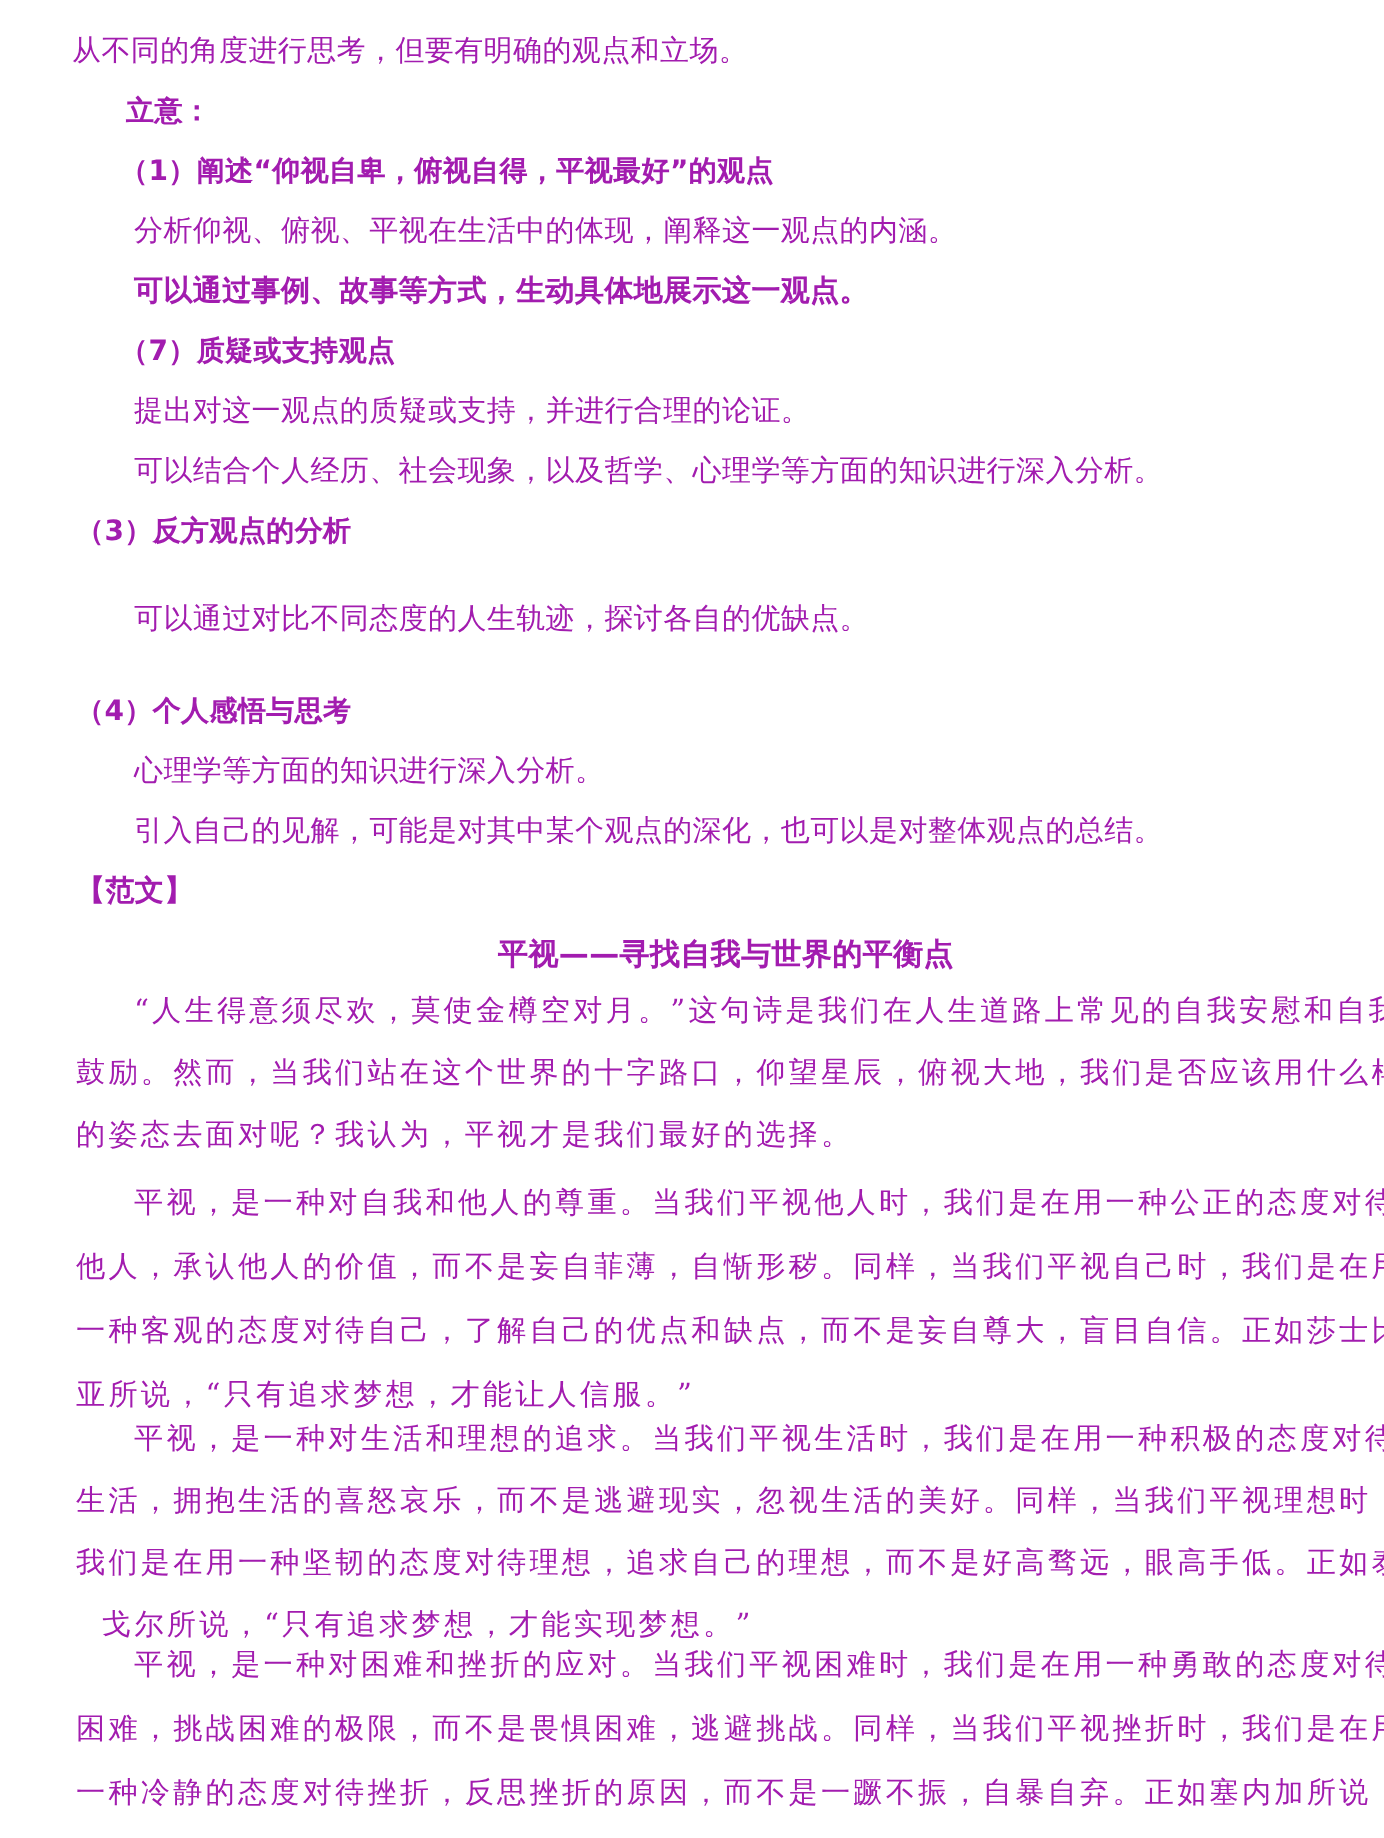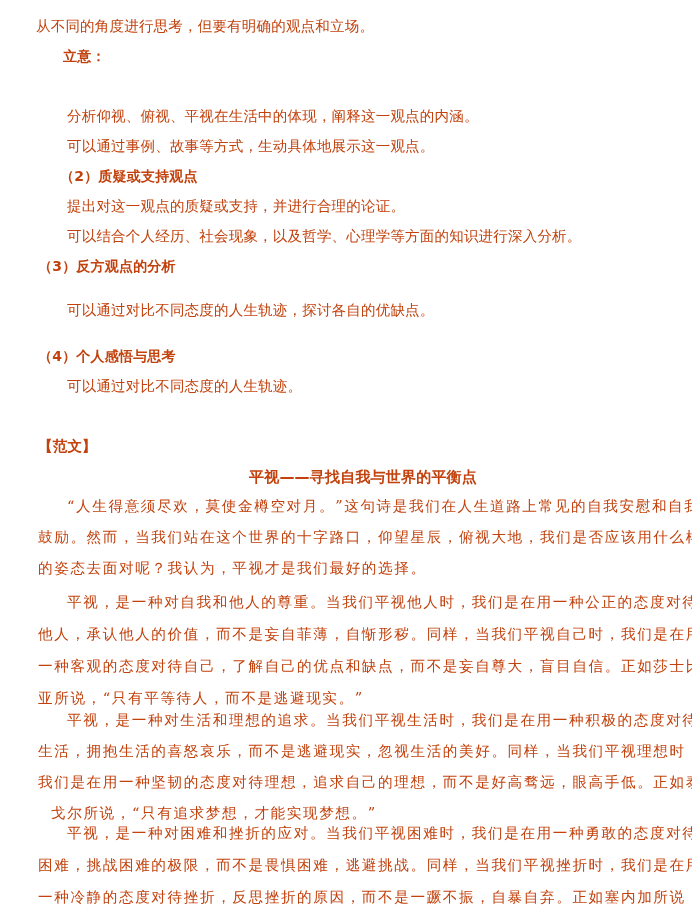--- a/index.html
+++ b/index.html
@@ -1,53 +1,55 @@
 <!DOCTYPE html>
 <html><head>
 <meta charset="utf-8">
 <style>
   html, body { margin: 0; padding: 0; background: #ffffff; }
   body { width: 692px; height: 919px; overflow: hidden; position: relative; }
-  .page { position: absolute; left: 0; top: 0; width: 692px; height: 919px; color: #c2410c; }
+  .page { position: absolute; left: 0; top: 0; width: 692px; height: 919px; color: #a21caf; }
   .line { position: absolute; white-space: nowrap; font-family: "DejaVu Serif", serif; font-size: 14.5px; line-height: 20px; letter-spacing: 0.2px; }
   .bold { font-family: "DejaVu Sans", sans-serif; font-weight: bold; font-size: 14px; }
   .body { font-family: "DejaVu Serif", serif; font-size: 14.6px; letter-spacing: 1.6px; }
   .title { font-family: "DejaVu Sans", sans-serif; font-weight: bold; font-size: 15px; padding-left: 17px; }
 </style>
 </head>
 <body>
 
 <div class="page">
   <div class="line" style="left:36px;top:16px;">从不同的角度进行思考，但要有明确的观点和立场。</div>
   <div class="line bold" style="left:63px;top:46px;">立意：</div>
 
+  <div class="line bold" style="left:60px;top:76px;">（1）阐述“仰视自卑，俯视自得，平视最好”的观点</div>
   <div class="line" style="left:67px;top:106px;text-align:right;">分析仰视、俯视、平视在生活中的体现，阐释这一观点的内涵。</div>
-  <div class="line" style="left:67px;top:136px;">可以通过事例、故事等方式，生动具体地展示这一观点。</div>
+  <div class="line" style="left:67px;top:136px;font-weight:bold;">可以通过事例、故事等方式，生动具体地展示这一观点。</div>
 
-  <div class="line bold" style="left:60px;top:166px;">（2）质疑或支持观点</div>
+  <div class="line bold" style="left:60px;top:166px;">（7）质疑或支持观点</div>
   <div class="line" style="left:67px;top:196px;">提出对这一观点的质疑或支持，并进行合理的论证。</div>
   <div class="line" style="left:67px;top:226px;">可以结合个人经历、社会现象，以及哲学、心理学等方面的知识进行深入分析。</div>
 
   <div class="line bold" style="left:38px;top:256px;">（3）反方观点的分析</div>
   <div class="line" style="left:67px;top:300px;">可以通过对比不同态度的人生轨迹，探讨各自的优缺点。</div>
 
   <div class="line bold" style="left:38px;top:346px;">（4）个人感悟与思考</div>
-  <div class="line" style="left:67px;top:376px;">可以通过对比不同态度的人生轨迹。</div>
+  <div class="line" style="left:67px;top:376px;">心理学等方面的知识进行深入分析。</div>
+  <div class="line" style="left:67px;top:406px;">引入自己的见解，可能是对其中某个观点的深化，也可以是对整体观点的总结。</div>
 
   <div class="line" style="left:38px;top:436px;font-weight:bold;">【范文】</div>
   <div class="line title" style="left:0;width:692px;text-align:center;top:467px;">平视——寻找自我与世界的平衡点</div>
 
   <div class="line body" style="left:67px;top:496px;">“人生得意须尽欢，莫使金樽空对月。”这句诗是我们在人生道路上常见的自我安慰和自我</div>
   <div class="line body" style="left:38px;top:527px;">鼓励。然而，当我们站在这个世界的十字路口，仰望星辰，俯视大地，我们是否应该用什么样</div>
   <div class="line body" style="left:38px;top:558px;">的姿态去面对呢？我认为，平视才是我们最好的选择。</div>
 
   <div class="line body" style="left:67px;top:592px;">平视，是一种对自我和他人的尊重。当我们平视他人时，我们是在用一种公正的态度对待</div>
   <div class="line body" style="left:38px;top:624px;">他人，承认他人的价值，而不是妄自菲薄，自惭形秽。同样，当我们平视自己时，我们是在用</div>
   <div class="line body" style="left:38px;top:656px;">一种客观的态度对待自己，了解自己的优点和缺点，而不是妄自尊大，盲目自信。正如莎士比</div>
-  <div class="line body" style="left:38px;top:688px;">亚所说，“只有平等待人，而不是逃避现实。”</div>
+  <div class="line body" style="left:38px;top:688px;">亚所说，“只有追求梦想，才能让人信服。”</div>
 
   <div class="line body" style="left:67px;top:710px;">平视，是一种对生活和理想的追求。当我们平视生活时，我们是在用一种积极的态度对待</div>
   <div class="line body" style="left:38px;top:741px;">生活，拥抱生活的喜怒哀乐，而不是逃避现实，忽视生活的美好。同样，当我们平视理想时，</div>
   <div class="line body" style="left:38px;top:772px;">我们是在用一种坚韧的态度对待理想，追求自己的理想，而不是好高骛远，眼高手低。正如泰</div>
   <div class="line body" style="left:51px;top:803px;">戈尔所说，“只有追求梦想，才能实现梦想。”</div>
 
   <div class="line body" style="left:67px;top:823px;">平视，是一种对困难和挫折的应对。当我们平视困难时，我们是在用一种勇敢的态度对待</div>
   <div class="line body" style="left:38px;top:855px;">困难，挑战困难的极限，而不是畏惧困难，逃避挑战。同样，当我们平视挫折时，我们是在用</div>
   <div class="line body" style="left:38px;top:887px;">一种冷静的态度对待挫折，反思挫折的原因，而不是一蹶不振，自暴自弃。正如塞内加所说，</div>
 </div>

